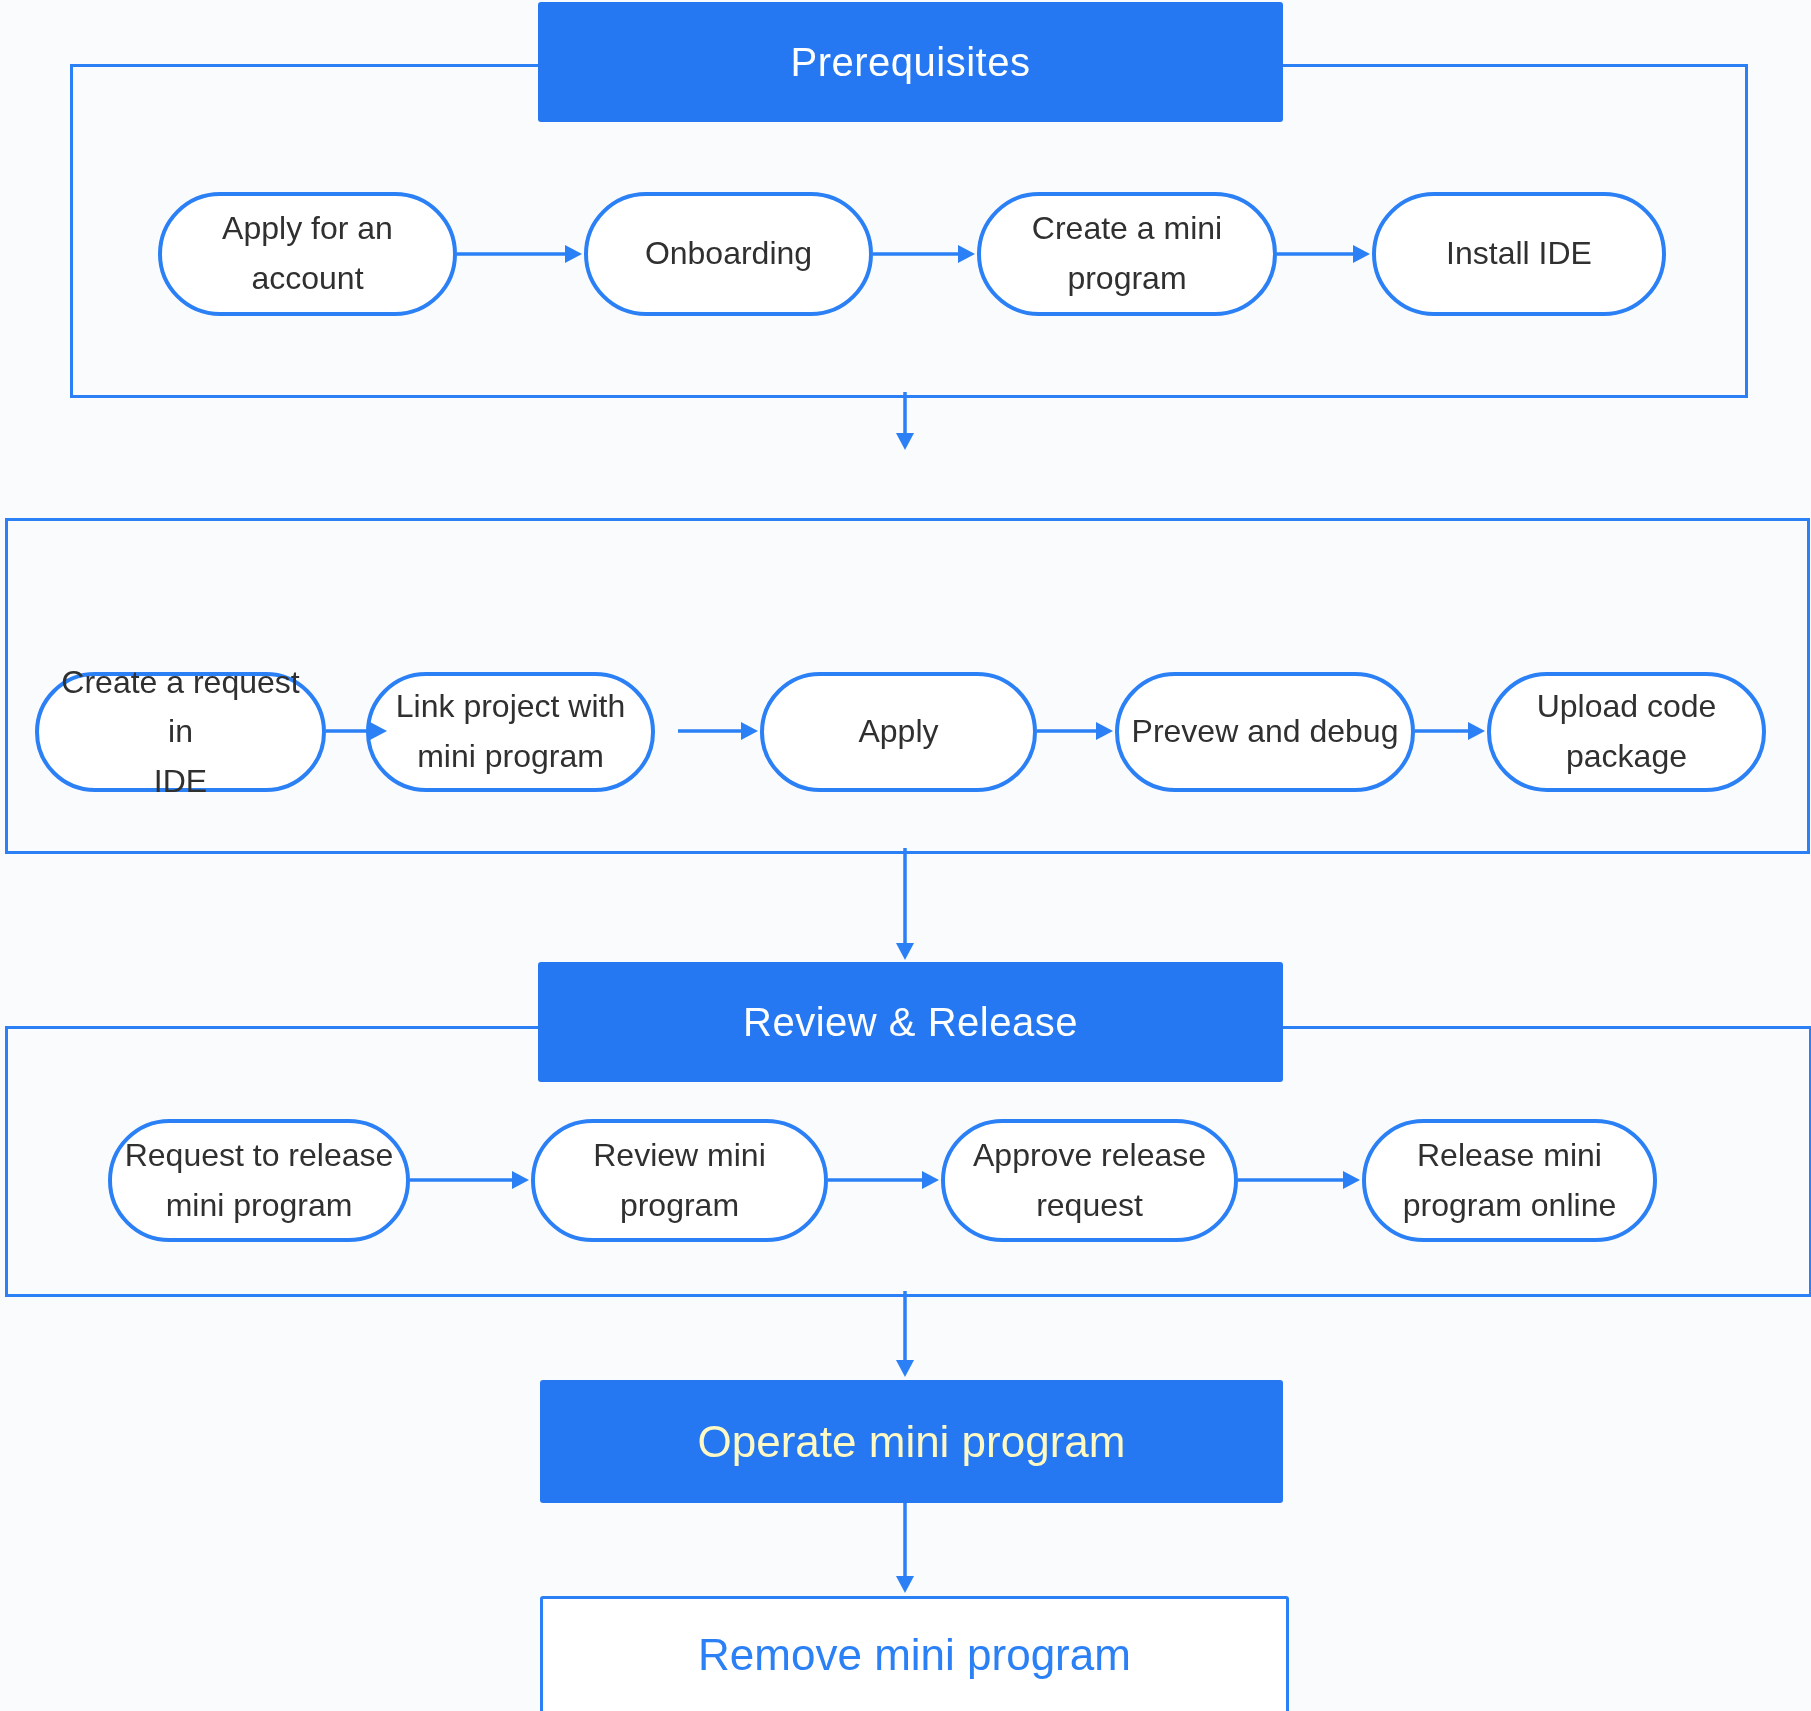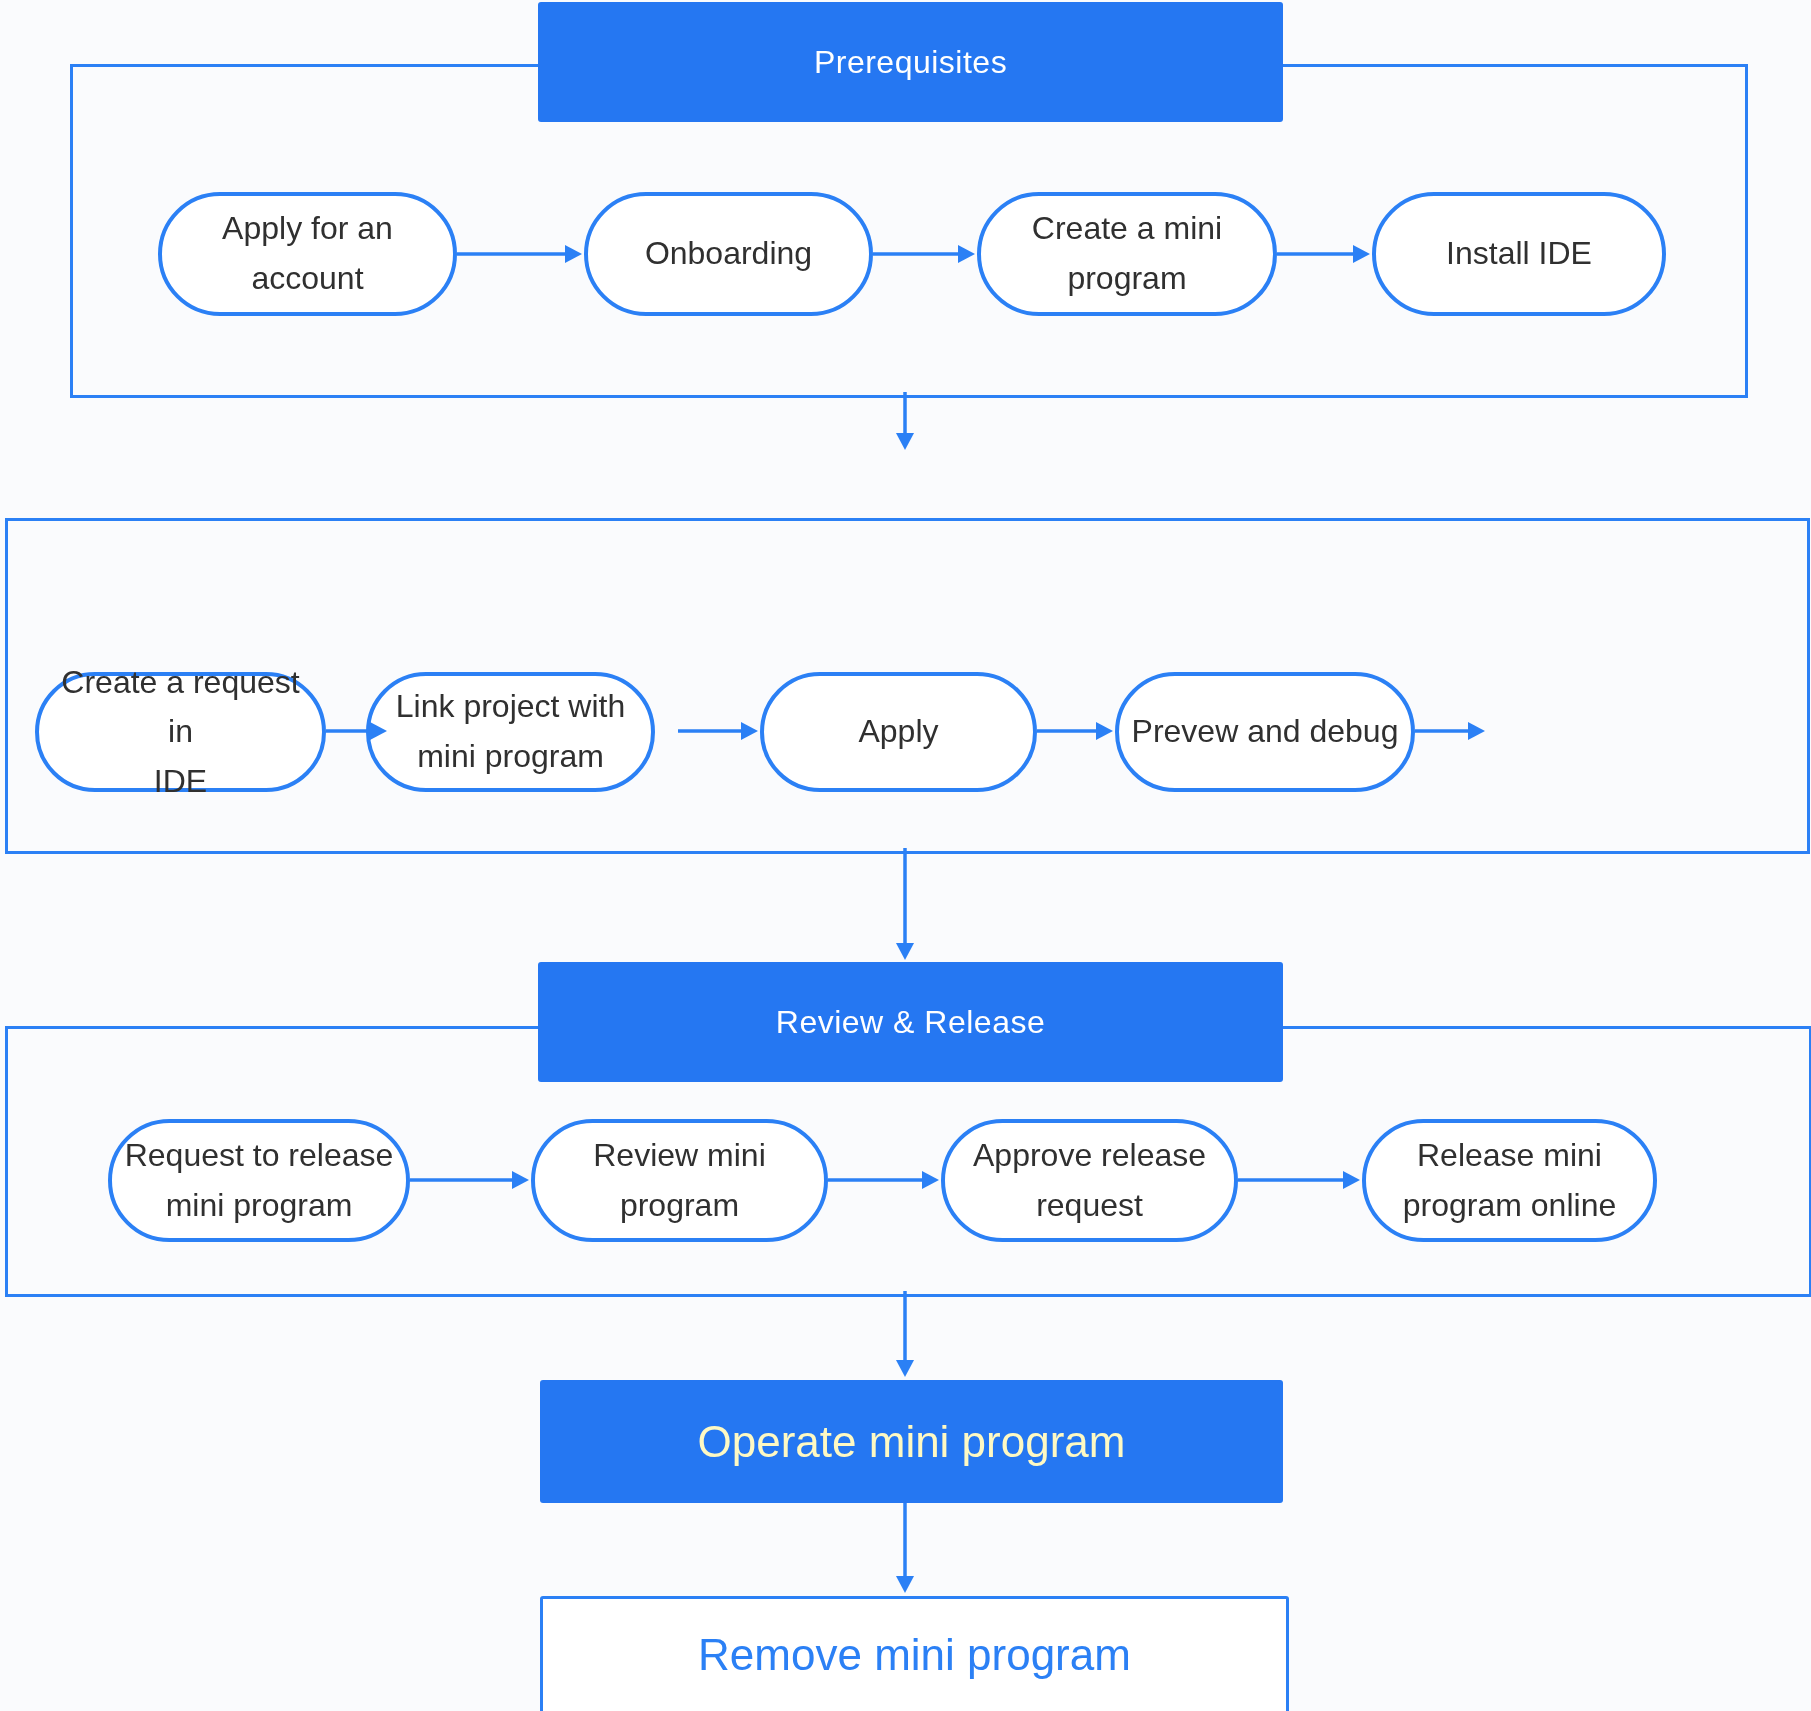--- a/index.html
+++ b/index.html
@@ -7,21 +7,21 @@
     position:relative;width:1811px;height:1711px;background:#fafbfd;
     font-family:"Liberation Sans", sans-serif;overflow:hidden;
   }
   .arrows{position:absolute;left:0;top:0;z-index:3;}
   .container-box{
     position:absolute;border:3px solid #2B80F5;background:transparent;z-index:1;
   }
   .section-header{
     position:absolute;background:#2577F2;color:#ffffff;z-index:4;
     display:flex;align-items:center;justify-content:center;
-    font-size:32px;letter-spacing:0.5px;border-radius:3px;
+    font-size:40px;letter-spacing:0.5px;border-radius:3px;
   }
   .oval{
     position:absolute;background:#ffffff;border:4px solid #2B80F5;border-radius:62px;
     display:flex;align-items:center;justify-content:center;z-index:2;
     color:#303030;font-size:32px;line-height:1.55;text-align:center;
     white-space:pre-line;padding:0 8px;box-sizing:border-box;
   }
   .terminal{
     position:absolute;display:flex;align-items:center;justify-content:center;
     font-size:44px;z-index:4;border-radius:3px;
@@ -124,20 +124,24 @@
   <div class="oval" style="left:366px;top:672px;width:289px;height:120px;">
     <span>Link project with
 mini program</span>
   </div>
   <div class="oval" style="left:760px;top:672px;width:277px;height:120px;">
     <span>Apply</span>
   </div>
   <div class="oval" style="left:1115px;top:672px;width:300px;height:120px;">
     <span>Prevew and debug</span>
   </div>
+  <div class="oval" style="left:1487px;top:672px;width:279px;height:120px;">
+    <span>Upload code
+package</span>
+  </div>
 
   <div class="container-box" style="left:5px;top:1026px;width:1801px;height:265px;"></div>
   <div class="section-header" style="left:538px;top:962px;width:745px;height:120px;">
     <span>Review &amp; Release</span>
   </div>
   <div class="oval" style="left:108px;top:1119px;width:302px;height:123px;">
     <span>Request to release
 mini program</span>
   </div>
   <div class="oval" style="left:531px;top:1119px;width:297px;height:123px;">

